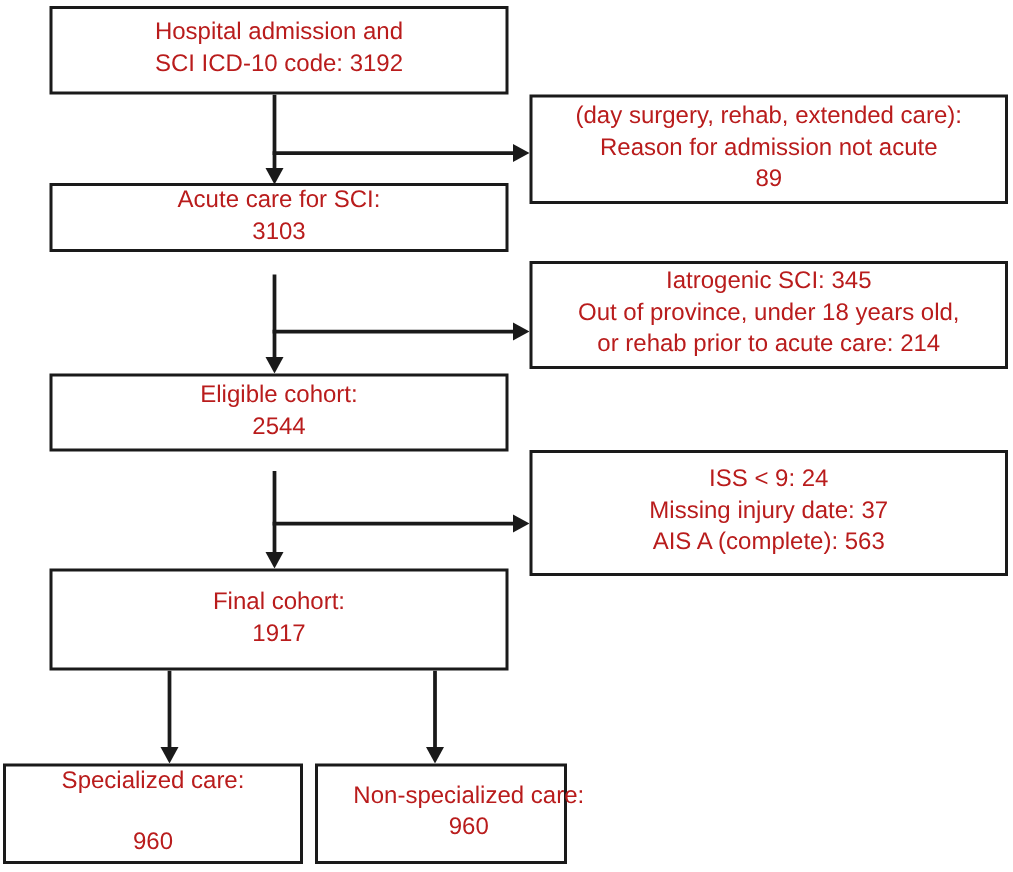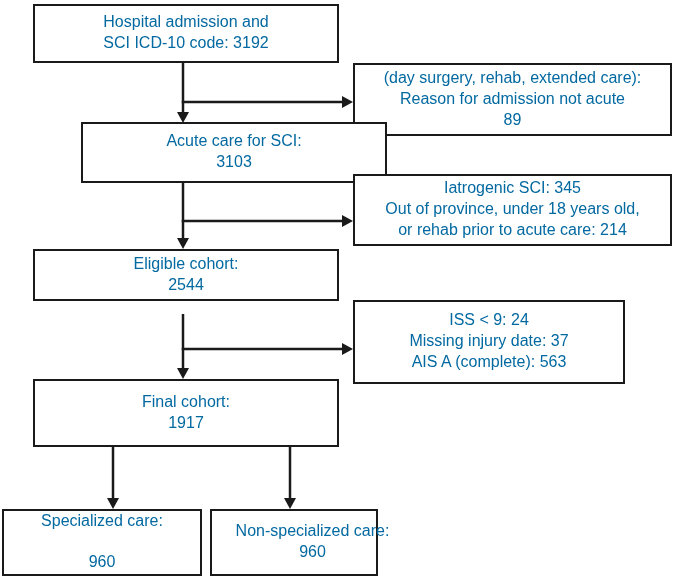--- a/index.html
+++ b/index.html
@@ -8,21 +8,21 @@
     background: #ffffff;
   }
   .canvas {
     position: relative;
     width: 675px;
     height: 581px;
     background: #ffffff;
     font-family: "Liberation Sans", "DejaVu Sans", sans-serif;
     font-size: 16px;
     line-height: 21px;
-    color: #0369a1;
+    color: #b91c1c;
     overflow: hidden;
   }
   .arrow-layer {
     position: absolute;
     left: 0;
     top: 0;
     width: 675px;
     height: 581px;
   }
   .arrow-layer line {
@@ -44,27 +44,27 @@
     align-items: center;
     text-align: center;
     padding: 2px 4px 5px 4px;
   }
   .node span {
     display: block;
     white-space: nowrap;
   }
   
   .n-hospital      { left: 33px;  top: 4px;   width: 306px; height: 59px; }
-  .n-acute         { left: 33px;  top: 122px; width: 306px; height: 61px; margin-left: 48px; }
+  .n-acute         { left: 33px;  top: 122px; width: 306px; height: 46px; }
   .n-eligible      { left: 33px;  top: 249px; width: 306px; height: 52px; }
   .n-final         { left: 33px;  top: 379px; width: 306px; height: 68px; }
   
   .n-reason        { left: 353px; top: 63px;  width: 319px; height: 73px; }
   .n-iatrogenic    { left: 353px; top: 174px; width: 319px; height: 72px; }
-  .n-severity      { left: 353px; top: 300px; width: 272px; height: 84px; }
+  .n-severity      { left: 353px; top: 300px; width: 319px; height: 84px; }
   
   .n-specialized   { left: 2px;   top: 509px; width: 200px; height: 67px; gap: 20px; }
   .n-nonspecial    { left: 210px; top: 509px; width: 168px; height: 67px; padding-left: 41px; }
 </style>
 </head>
 <body>
 
 <div class="canvas">
 
   <svg class="arrow-layer" viewBox="0 0 675 581" aria-hidden="true">

